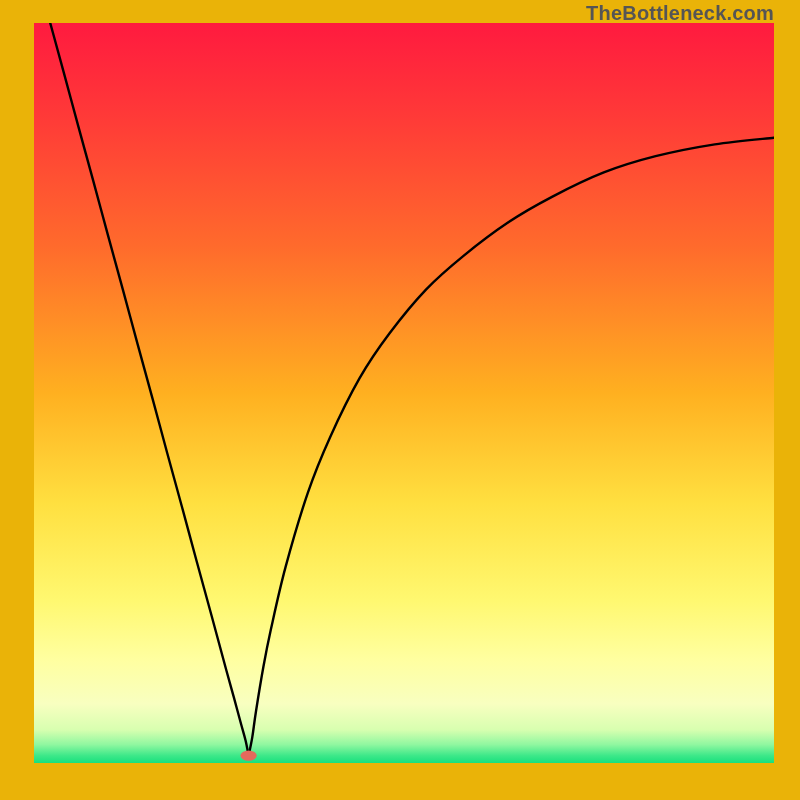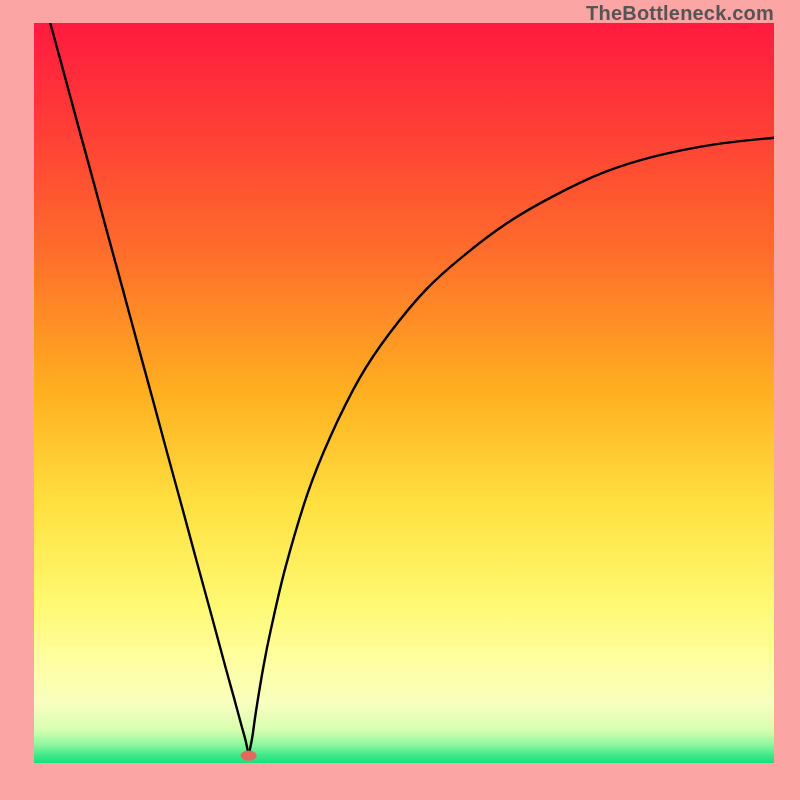--- a/index.html
+++ b/index.html
@@ -9,21 +9,21 @@
     height: 800px;
     overflow: hidden;
     background: #000;
     font-family: Arial, Helvetica, sans-serif;
   }
   .frame {
     position: absolute;
     left: 0; top: 0;
     width: 800px;
     height: 800px;
-    background: #fca5a5;
+    background: #eab308;
   }
   .plot {
     position: absolute;
     left: 34px;
     top: 23px;
     width: 740px;
     height: 740px;
   }
   .watermark {
     position: absolute;

